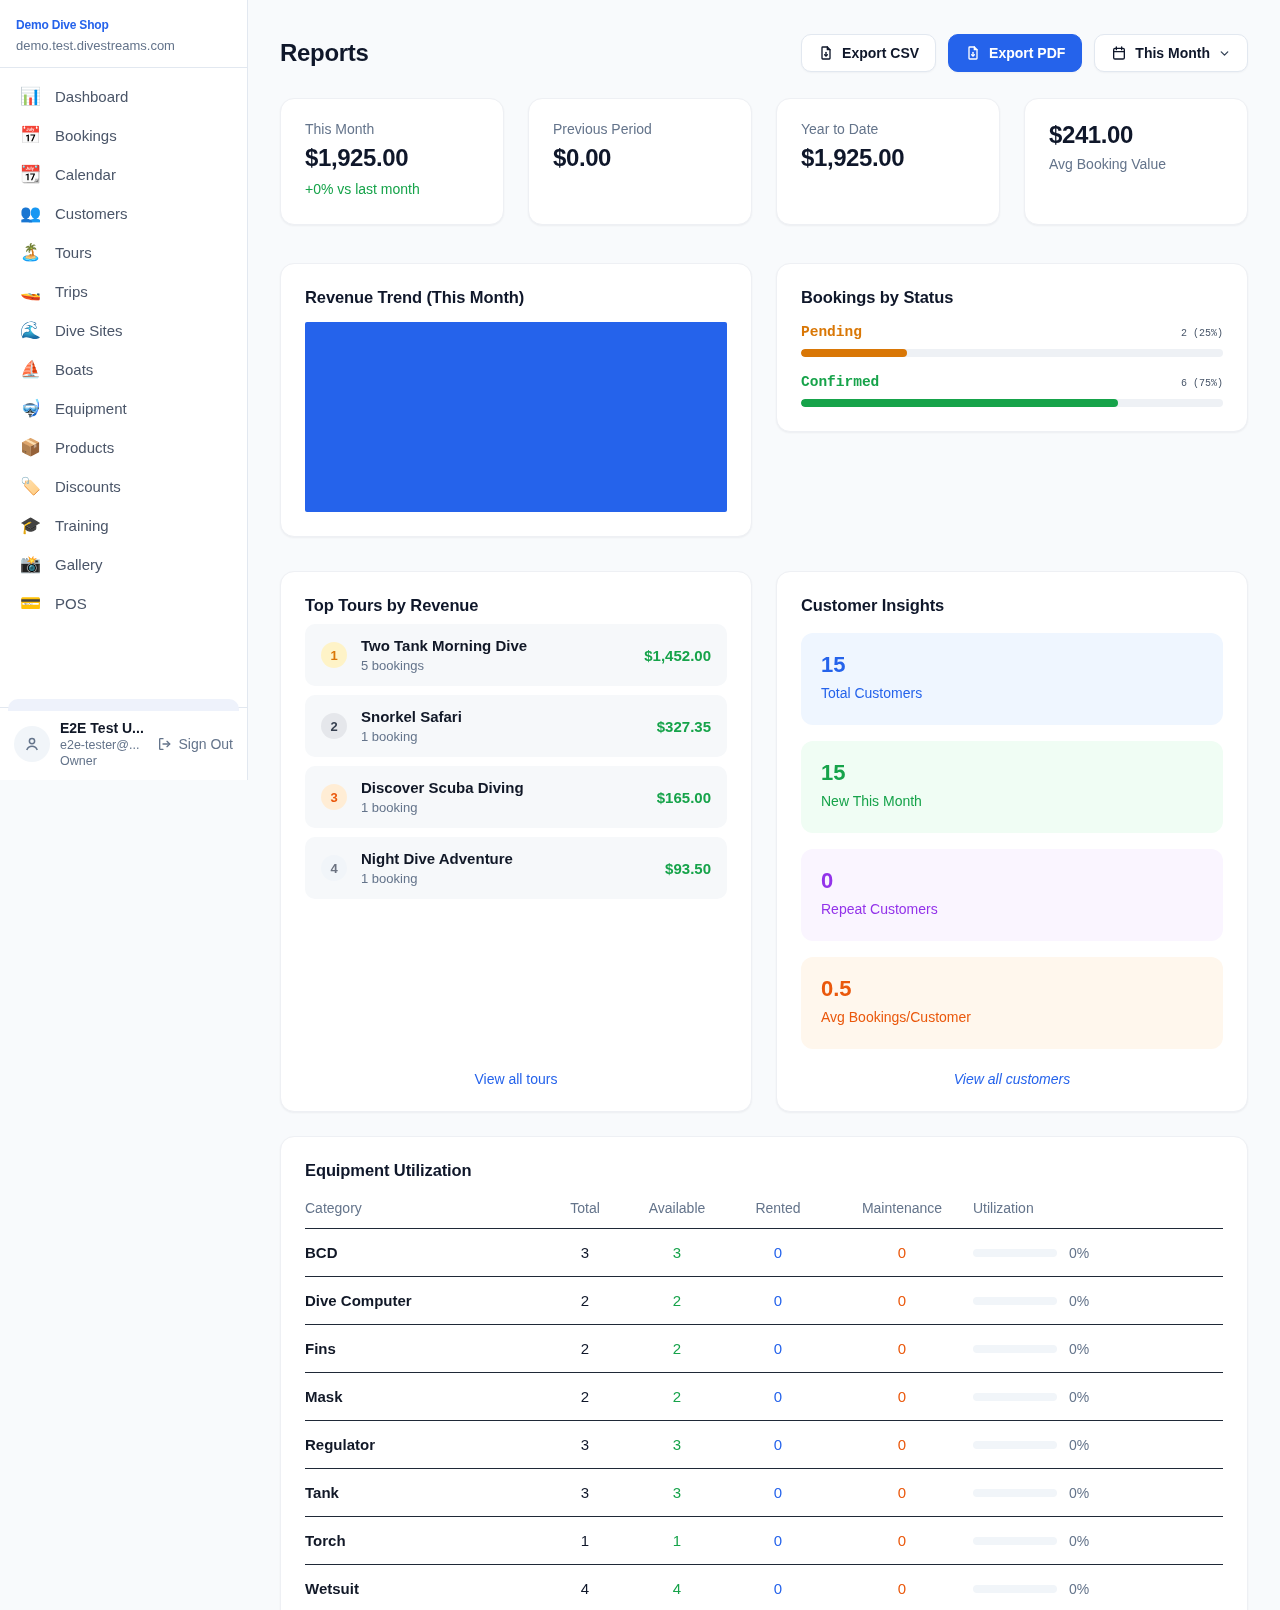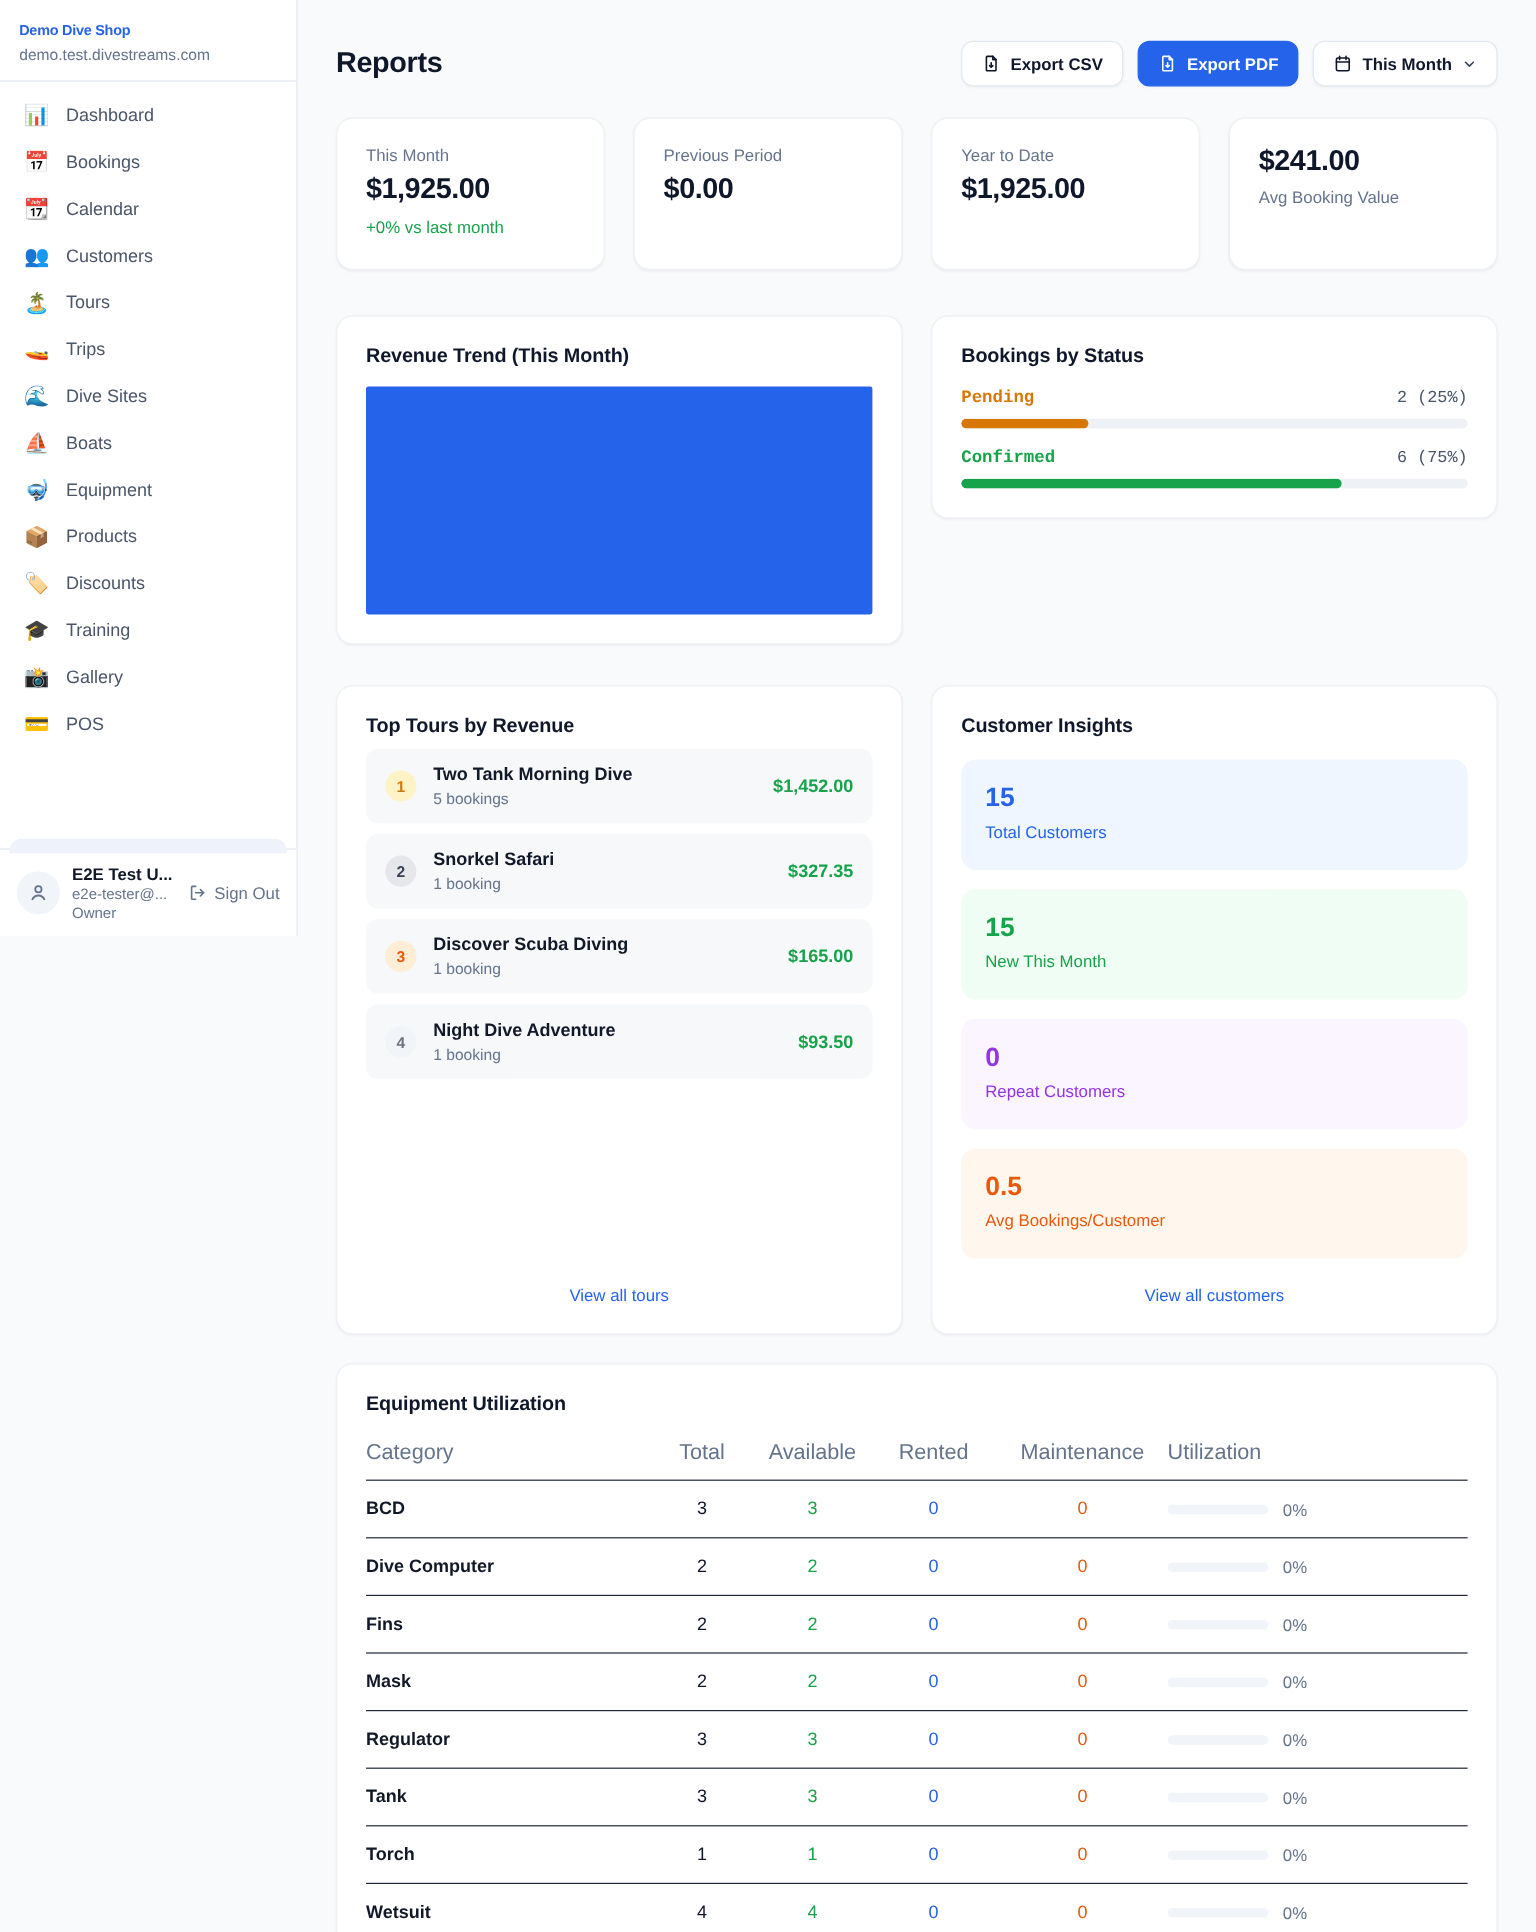--- a/index.html
+++ b/index.html
@@ -79,21 +79,21 @@
   .row3{display:grid; grid-template-columns:1fr 1fr; gap:24px; margin-top:34px; align-items:stretch;}
   .panel{padding:24px;}
   .panel-title{font-size:16.5px; font-weight:700; letter-spacing:-.1px;}
   .chart-area{margin-top:15px; height:190px; background:var(--blue); border-radius:2px;}
   
   .status-row{margin-top:17px;font-family:Liberation Mono, monospace;}
   .status-line{display:flex; justify-content:space-between; align-items:baseline;}
   .status-label{font-size:14.5px; font-weight:700;}
   .status-label.pending{color:var(--orange);}
   .status-label.confirmed{color:var(--green);}
-  .status-count{font-size:14px; color:var(--gray2);}
+  .status-count{font-size:10px; color:var(--gray2);}
   .bar-track{margin-top:9px; height:8px; border-radius:999px; background:#eef1f5; overflow:hidden;}
   .bar-fill{height:100%; border-radius:999px;}
   .bar-fill.pending{background:var(--orange);}
   .bar-fill.confirmed{background:var(--green);}
   
   .tours-panel{min-height:436px; display:flex; flex-direction:column;}
   .tour-row{
     display:flex; align-items:center; gap:14px; background:var(--rowbg);
     border-radius:10px; padding:13px 16px; margin-top:9px;
   }
@@ -122,21 +122,21 @@
   .tile-value{font-size:22px; font-weight:800;}
   .tile-label{font-size:14px; font-weight:500; margin-top:7px;}
   .tile-blue{background:#eff6ff;} .tile-blue .tile-value,.tile-blue .tile-label{color:var(--blue);}
   .tile-green{background:#f0fdf4;} .tile-green .tile-value,.tile-green .tile-label{color:var(--green);}
   .tile-purple{background:#faf5ff;} .tile-purple .tile-value,.tile-purple .tile-label{color:var(--purple);}
   .tile-orange{background:#fff7ed;} .tile-orange .tile-value,.tile-orange .tile-label{color:var(--orange2);}
   
   .equip-panel{margin-top:24px; padding:24px 24px 26px;}
   .t-grid{display:grid; grid-template-columns:1fr 88px 96px 106px 142px 250px; align-items:center;}
   .t-head{margin-top:20px; padding-bottom:12px; border-bottom:1px solid var(--tableline);
-          font-size:18px; color:var(--gray);}
+          font-size:14px; color:var(--gray);}
   .t-head > div{text-align:center;}
   .t-head > div:first-child, .t-head > div:last-child{text-align:left;}
   .t-row{padding:15px 0; border-bottom:1px solid var(--tableline); font-size:15px;}
   .t-row:last-of-type{border-bottom:none;}
   .t-cat{font-weight:600; color:#111827;}
   .t-num{text-align:center;}
   .t-avail{color:var(--green);} .t-rent{color:var(--blue);} .t-maint{color:var(--orange2);}
   .util-cell{display:flex; align-items:center; gap:12px;}
   .util-track{width:84px; height:8px; border-radius:999px; background:#f1f5f9; overflow:hidden;}
   .util-fill{height:100%; background:var(--blue); border-radius:999px;}
@@ -369,21 +369,21 @@
         </div>
         <div class="tile tile-purple">
           <div class="tile-value">0</div>
           <div class="tile-label">Repeat Customers</div>
         </div>
         <div class="tile tile-orange">
           <div class="tile-value">0.5</div>
           <div class="tile-label">Avg Bookings/Customer</div>
         </div>
       </div>
-      <a class="view-link" style="margin-top:22px;">View all customers</a>
+      <a class="view-link" style="margin-top:22px;font-style:italic;">View all customers</a>
     </div>
   </section>
 
   <section class="panel equip-panel">
     <div class="panel-title">Equipment Utilization</div>
 
     <div class="t-grid t-head">
       <div>Category</div>
       <div>Total</div>
       <div>Available</div>

